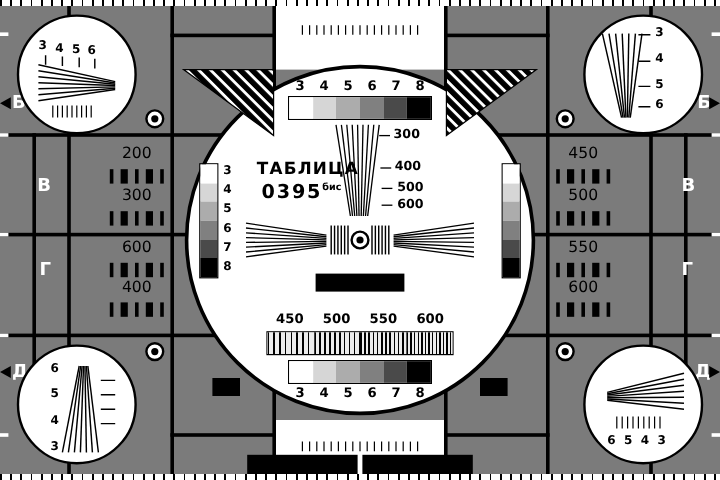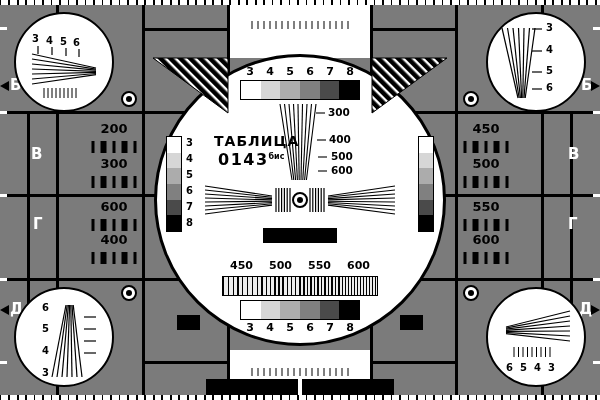--- a/index.html
+++ b/index.html
@@ -19,21 +19,21 @@
               border:3px solid #000;border-radius:50%;box-sizing:border-box}
   .target{position:absolute;width:16px;height:16px;background:#fff;border:2px solid #000;
           border-radius:50%;box-sizing:border-box}
   .target::after{content:"";position:absolute;left:3px;top:3px;width:6px;height:6px;
           background:#000;border-radius:50%}
   .steps{position:absolute;display:flex;border:1px solid #000;box-sizing:border-box}
   .steps.v{flex-direction:column}
   .steps>div{flex:1}
   .numrow{position:absolute;display:flex;font-size:11px;font-weight:bold;line-height:1}
   .numrow>span{flex:1;text-align:center}
-  .panel-label{position:absolute;font-size:13px;font-weight:bold;line-height:1;transform:translateX(-50%)}
+  .panel-label{position:absolute;font-size:13px;font-weight:normal;line-height:1;transform:translateX(-50%)}
   .ticks{position:absolute;display:flex;gap:6px;transform:translateX(-50%)}
   .ticks i{display:block;height:12px;background:#000}
   .burst{position:absolute;display:flex;border:1px solid #000;box-sizing:border-box}
   .burst>div{flex:1}
   .b1{background:repeating-linear-gradient(90deg,#000 0 1.3px,#ececec 1.3px 4.8px)}
   .b2{background:repeating-linear-gradient(90deg,#000 0 1.3px,#ececec 1.3px 4.1px)}
   .b3{background:repeating-linear-gradient(90deg,#000 0 1.3px,#ececec 1.3px 3.5px)}
   .b4{background:repeating-linear-gradient(90deg,#000 0 1.2px,#ececec 1.2px 3px)}
   .letter{position:absolute;color:#fff;font-size:15px;font-weight:bold;line-height:1}
   .tri-l{position:absolute;width:0;height:0;border-top:5px solid transparent;
@@ -291,21 +291,21 @@
       <div style="background: rgb(74, 74, 74);"></div>
       <div style="background: rgb(0, 0, 0);"></div>
     </div>
 
   <span class="wlabel" style="left:328px;top:107px">300</span>
   <span class="wlabel" style="left:329px;top:134px">400</span>
   <span class="wlabel" style="left:331px;top:151px">500</span>
   <span class="wlabel" style="left:331px;top:165px">600</span>
 
   <span class="title-word" style="left:214px;top:134px">ТАБЛИЦА</span>
-  <span class="title-code" style="left:218px;top:152px"><span>0143</span><sup>бис</sup></span>
+  <span class="title-code" style="left:218px;top:152px"><span>0395</span><sup>бис</sup></span>
 
   <div class="steps v" style="left:166px;top:136px;width:16px;height:96px">
       <div style="background: rgb(255, 255, 255);"></div>
       <div style="background: rgb(214, 214, 214);"></div>
       <div style="background: rgb(172, 172, 172);"></div>
       <div style="background: rgb(128, 128, 128);"></div>
       <div style="background: rgb(74, 74, 74);"></div>
       <div style="background: rgb(0, 0, 0);"></div>
     </div>
   <span class="vnum" style="left:186px;top:138px">3</span>

